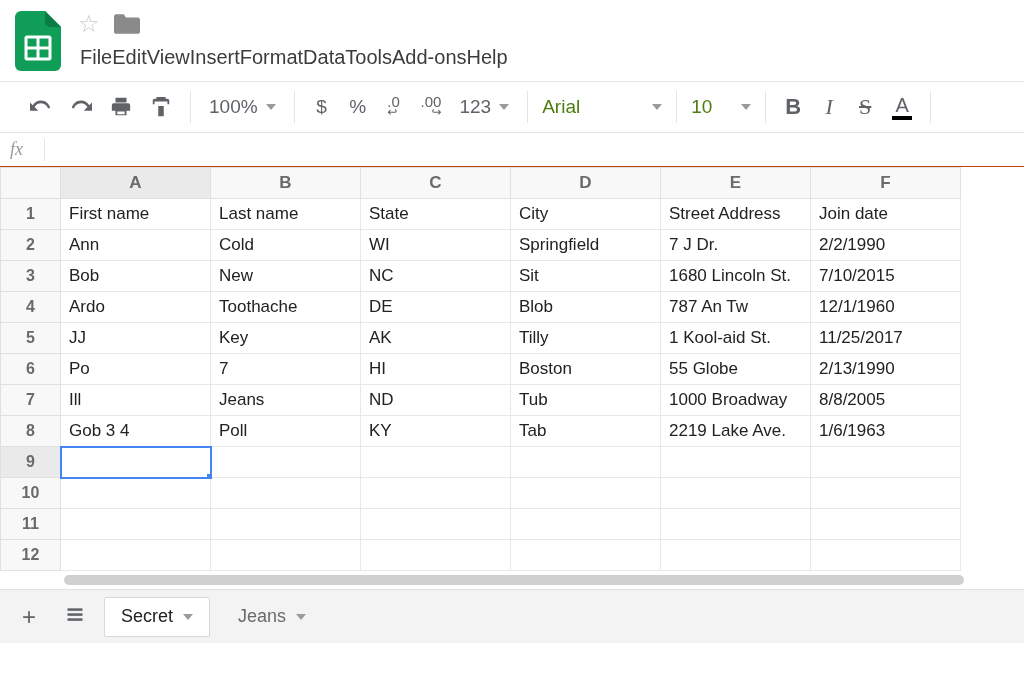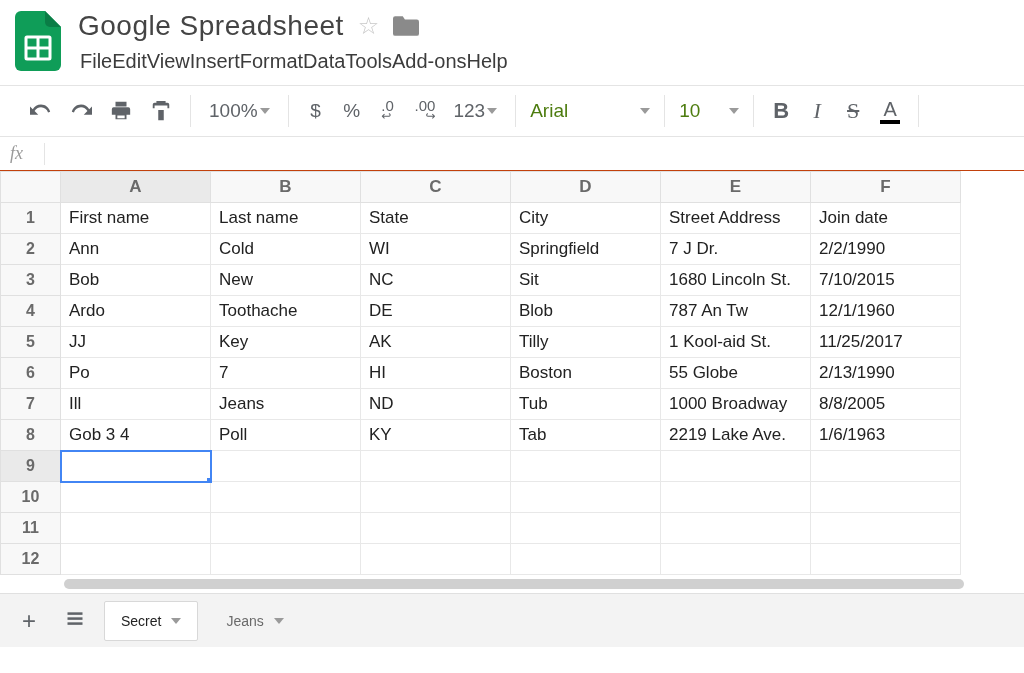--- a/index.html
+++ b/index.html
@@ -77,21 +77,21 @@
     min-width: 26px;
     height: 30px;
     color: #5f6368;
     cursor: pointer;
     padding: 0 4px;
     font-size: 19px;
   }
   .tb-btn svg { width: 22px; height: 22px; fill: #5f6368; }
   .tb-drop {
     display:inline-flex; align-items:center;
-    gap:2px;
+    gap:8px;
     color:#5f6368;
     font-size:19px;
     cursor:pointer;
     padding: 0 4px;
   }
   .caret {
     width:0;height:0;
     border-left:5px solid transparent;
     border-right:5px solid transparent;
     border-top:6px solid #9a9a9a;
@@ -216,21 +216,21 @@
     font-size:24px;
     width:34px;
     text-align:center;
     cursor:pointer;
   }
   .sheet-btn svg { width:20px;height:20px;fill:#5f6368; }
   .sheet-tab {
     display:flex; align-items:center; gap:10px;
     height:40px;
     padding: 0 16px;
-    font-size:14px;
+    font-size:18px;
     cursor:pointer;
     border-radius:2px;
   }
   .sheet-tab.active {
     background:#fff;
     border:1px solid #d8d8d8;
     color:#222;
     font-weight:500;
   }
   .sheet-tab.inactive { color:#6a6a6a; }
@@ -243,21 +243,20 @@
     <svg viewBox="0 0 46 60">
       <path fill="#0f9d58" d="M6 0 h24 l16 16 v38 a6 6 0 0 1 -6 6 H6 a6 6 0 0 1 -6 -6 V6 a6 6 0 0 1 6 -6 z"></path>
       <path fill="#0a7d46" d="M30 0 l16 16 h-11 a5 5 0 0 1 -5 -5 z"></path>
       <rect x="11" y="26" width="24" height="22" rx="1" fill="none" stroke="#fff" stroke-width="3"></rect>
       <line x1="11" y1="37" x2="35" y2="37" stroke="#fff" stroke-width="3"></line>
       <line x1="23" y1="26" x2="23" y2="48" stroke="#fff" stroke-width="3"></line>
     </svg>
   </div>
   <div class="title-block">
     <div class="title-row">
-      <span class="doc-title">Google Spreadsheet</span>
       <span class="star">☆</span>
       <span class="folder">
         <svg width="26" height="22" viewBox="0 0 24 20">
             <path fill="#8a8a8a" d="M2 2h7l2 3h11a2 2 0 0 1 2 2v11a2 2 0 0 1 -2 2H2a2 2 0 0 1 -2 -2V4a2 2 0 0 1 2 -2z"></path>
           </svg>
       </span>
     </div>
     <div class="menubar">
       <span class="menu-item">File</span>
       <span class="menu-item">Edit</span>

